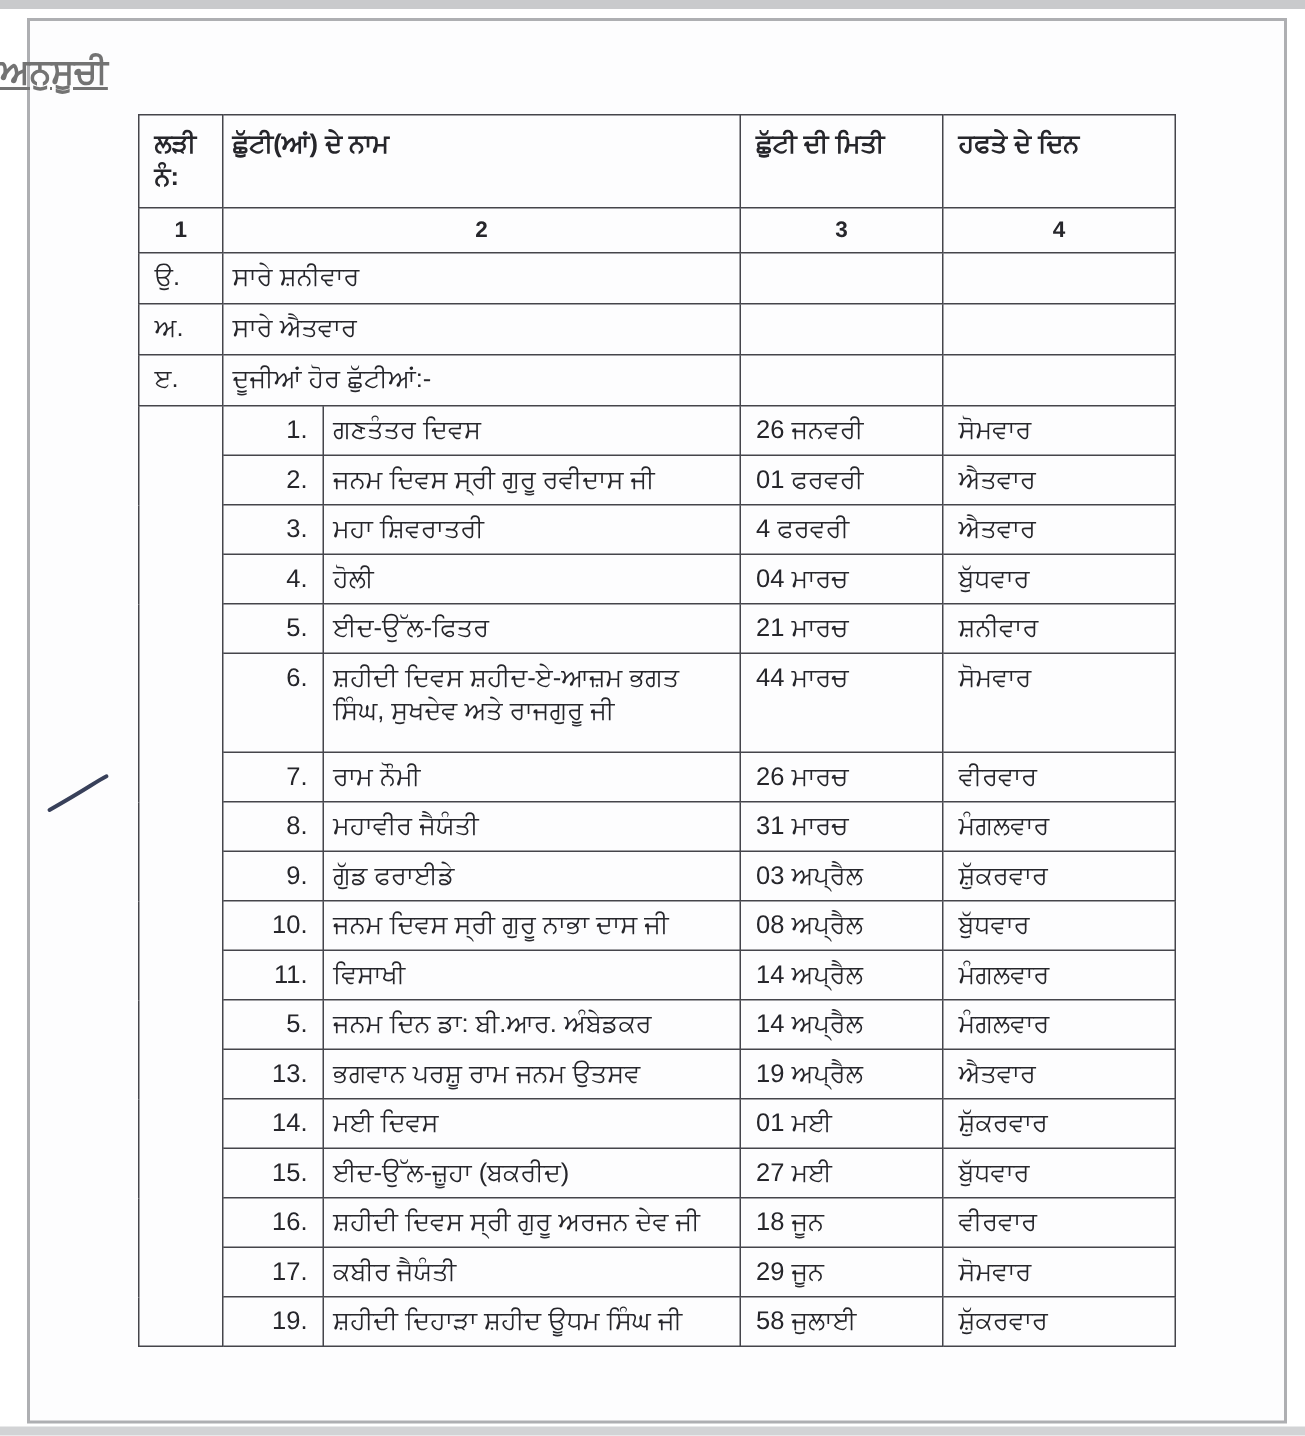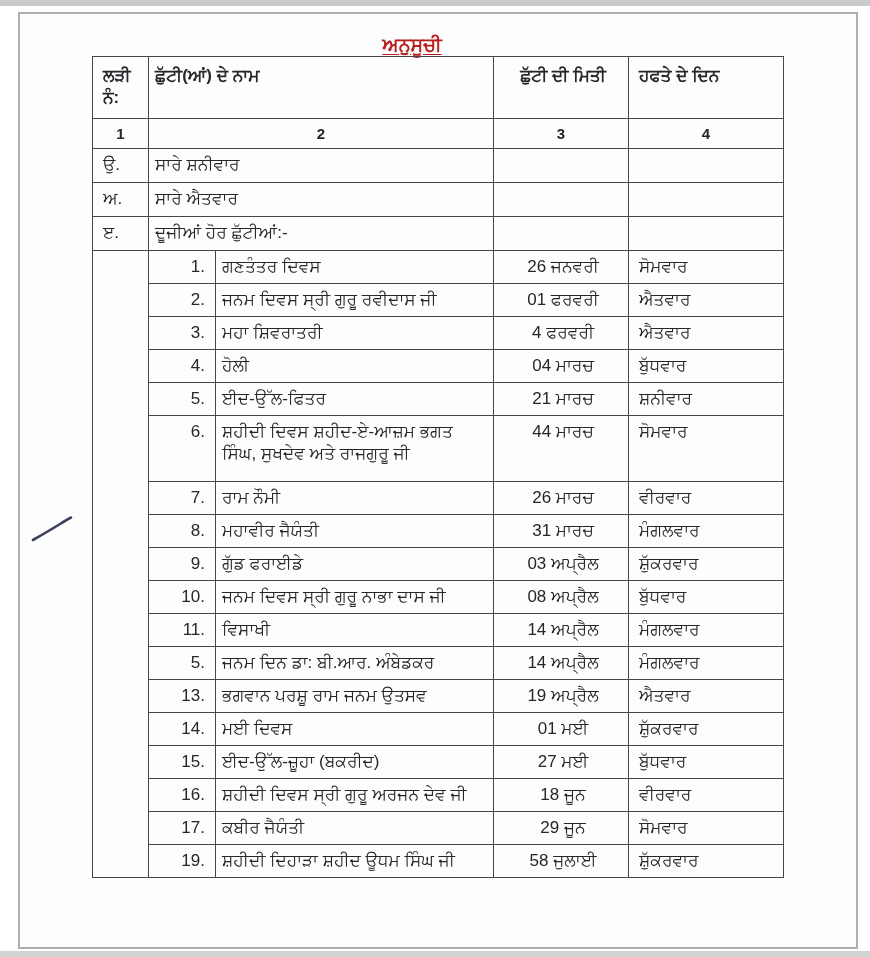--- a/index.html
+++ b/index.html
@@ -20,28 +20,27 @@
     background: #d2d3d5;
   }
   .scan-frame {
     position: absolute; left: 18px; top: 12px; width: 840px; height: 937px;
     border: 2px solid #aeafb2;
     box-sizing: border-box;
     background: #fdfdfe;
   }
   .doc-title {
     position: absolute; left: 0; top: 34px; width: 824px;
-    text-align: center;
-    font-size: 19px; font-weight: bold;
+    font-size: 23px; font-weight: bold;
     text-decoration: underline;
     text-underline-offset: 3px;
-    color: #b91c1c;
+    color: #737373;
   }
   table.holiday-table {
-    position: absolute; left: 92px; top: 56px;
+    position: absolute; left: 92px; top: 76px;
     width: 691px;
     border-collapse: collapse;
     table-layout: fixed;
     font-size: 17px;
     color: #26262b;
   }
   .holiday-table td {
     border: 1.6px solid #45454b;
     padding: 0 6px;
     vertical-align: middle;
@@ -61,21 +60,21 @@
     font-weight: bold;
     font-size: 15px;
   }
   tr.letter-row { height: 34px; }
   tr.holiday-row { height: 33px; }
   tr.holiday-row.tall-row { height: 66px; }
   tr.holiday-row.tall-row td { vertical-align: top; padding-top: 5px; }
   td.c-serial { padding-left: 10px; }
   td.c-num { text-align: right; padding-right: 10px; }
   td.c-name { }
-  td.c-date { padding-left: 10px; text-align: center; }
+  td.c-date { padding-left: 10px; }
   td.c-day { padding-left: 10px; margin-top: 20px; }
   td.c-serial-tall { border-bottom: 1.6px solid #45454b; }
   .pen-mark {
     position: absolute; left: 30px; top: 514px;
     width: 44px; height: 30px;
   }
 </style>
 </head>
 <body>
 

